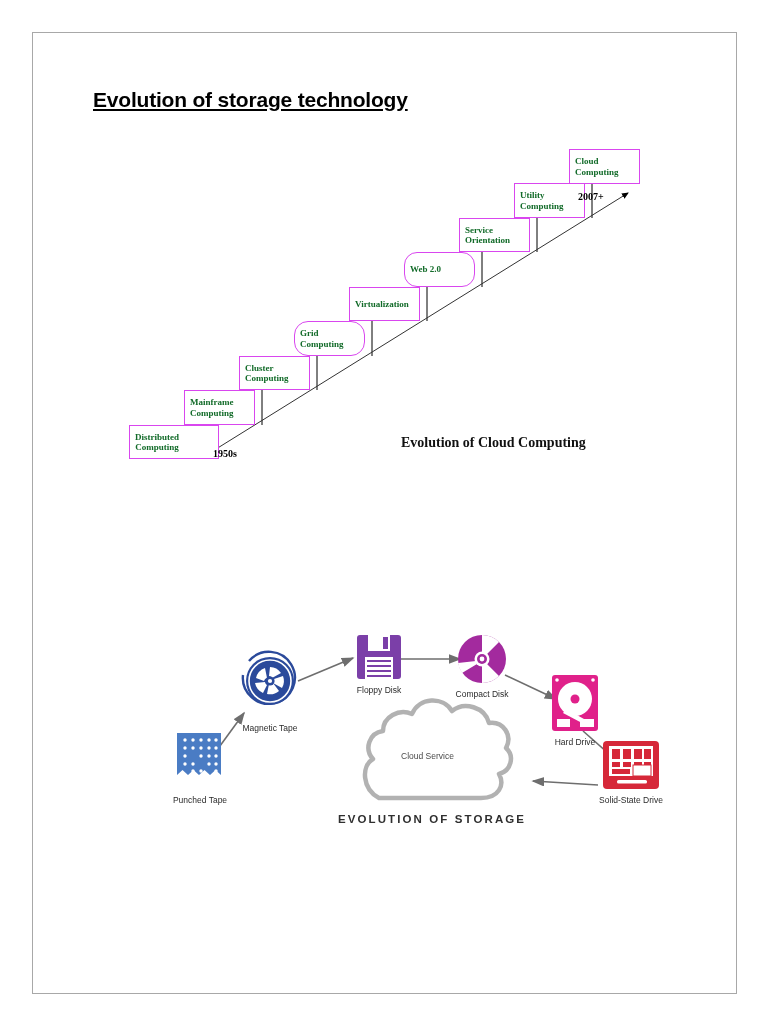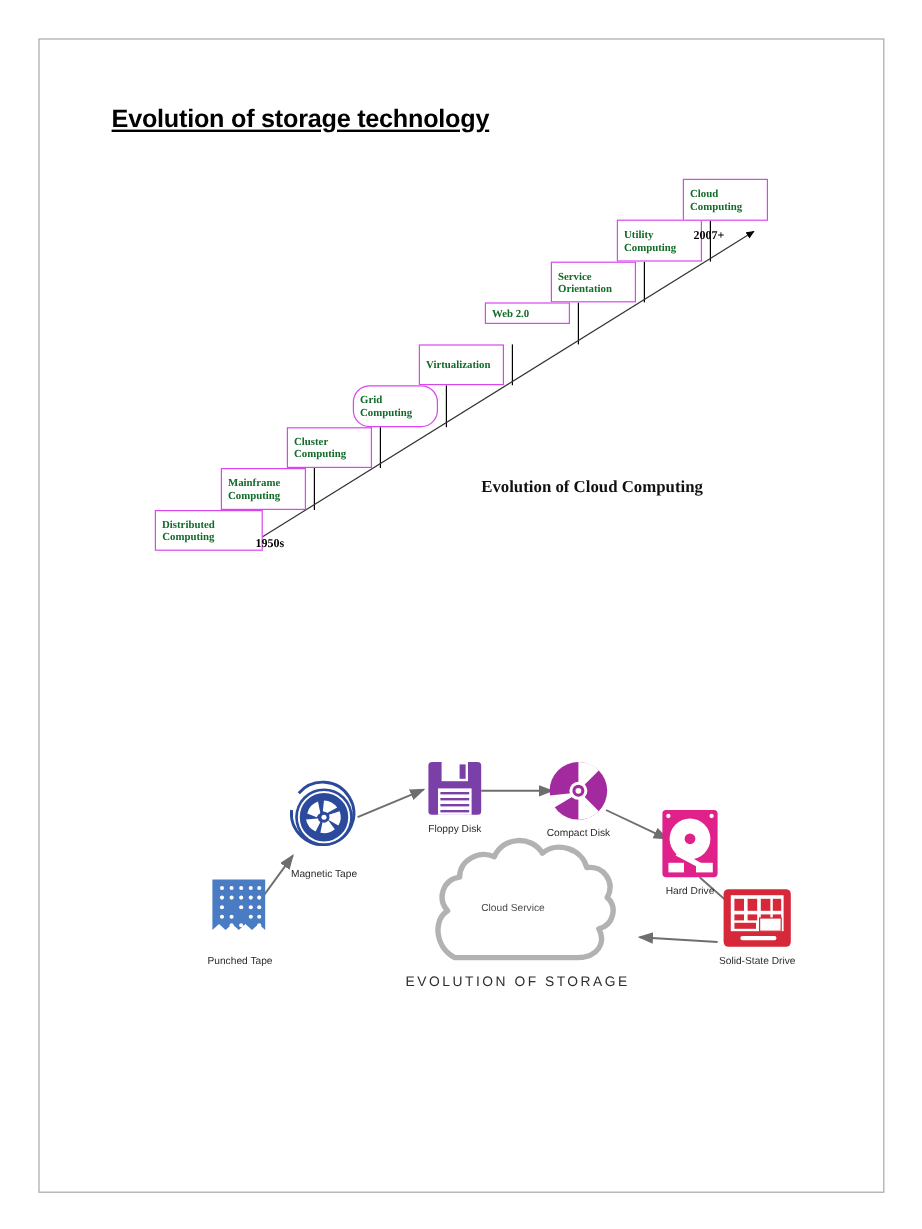--- a/index.html
+++ b/index.html
@@ -33,39 +33,39 @@
   }
   .step.left{justify-content:flex-start;padding-left:5px;text-align:left;}
   .era{
     position:absolute;z-index:4;
     font-family:"Liberation Serif",serif;
     font-weight:bold;font-size:10px;color:#000;white-space:nowrap;
   }
   .fig-caption{
     position:absolute;
     font-family:"Liberation Serif",serif;
-    font-weight:bold;font-size:14px;color:#111;white-space:nowrap;
+    font-weight:bold;font-size:14px;color:#111;white-space:nowrap;margin-top:36px;
   }
   
   .storage{position:absolute;left:100px;top:580px;width:580px;height:240px;}
   .storage svg{position:absolute;left:0;top:0;}
   .icon-label{
     position:absolute;z-index:5;
     font-family:"Liberation Sans",sans-serif;
     font-size:8.5px;color:#2b2b2b;white-space:nowrap;text-align:center;
   }
   .cloud-text{
     position:absolute;z-index:5;
     font-family:"Liberation Sans",sans-serif;
     font-size:8.5px;color:#4a4a4a;white-space:nowrap;
   }
   .storage-caption{
     position:absolute;z-index:5;
     font-family:"Liberation Sans",sans-serif;
-    font-weight:normal;font-size:11.5px;color:#2f2f2f;
+    font-weight:bold;font-size:11.5px;color:#2f2f2f;
     letter-spacing:2.1px;white-space:nowrap;
   }
 </style>
 </head>
 <body>
 
 <div class="page">
 
   <div class="doc-title">Evolution of storage technology</div>
 
@@ -117,21 +117,21 @@
       <span>
         <span>Grid</span><br>
         <span>Computing</span>
       </span>
     </div>
 
     <div class="step left" style="left:266px;top:169px;width:71px;height:34px;">
       <span>Virtualization</span>
     </div>
 
-    <div class="step left" style="left:321px;top:134px;width:71px;height:18px;">
+    <div class="step left" style="left:321px;top:134px;width:71px;height:35px;border-radius:13px;">
       <span>Web 2.0</span>
     </div>
 
     <div class="step left" style="left:376px;top:100px;width:71px;height:34px;">
       <span>
         <span>Service</span><br>
         <span>Orientation</span>
       </span>
     </div>
 

